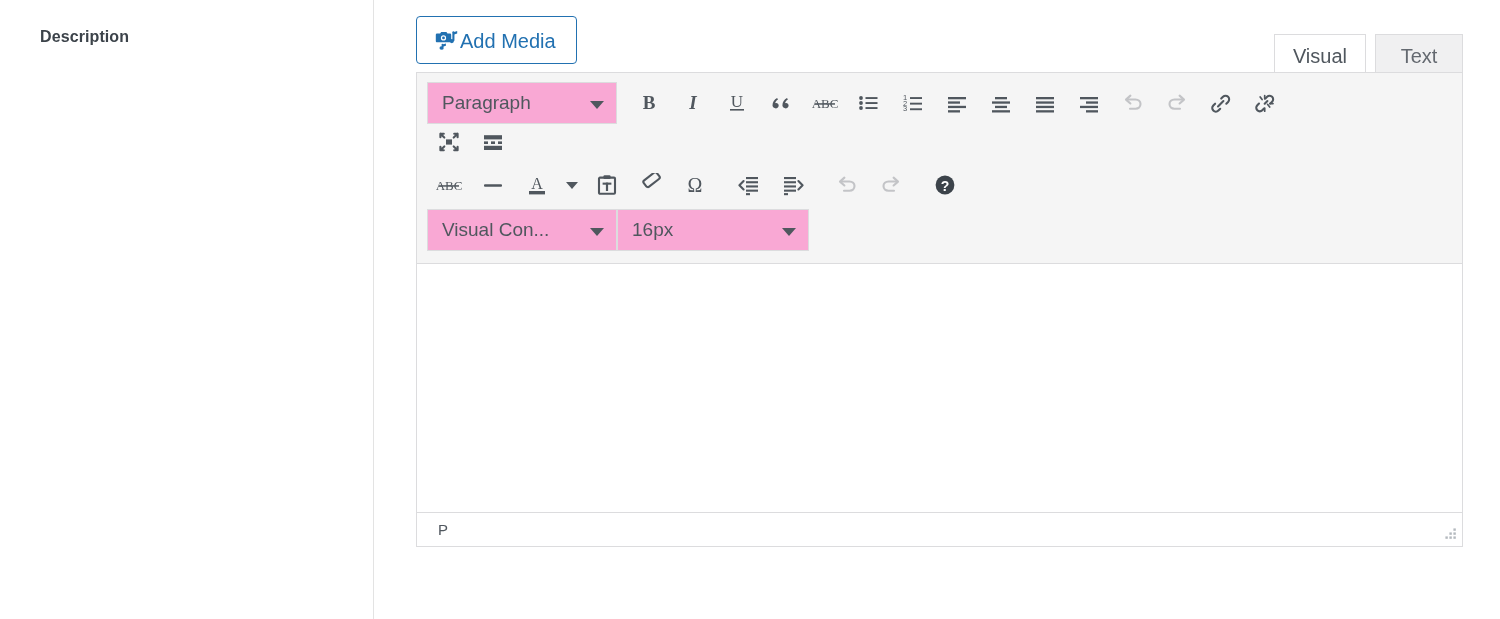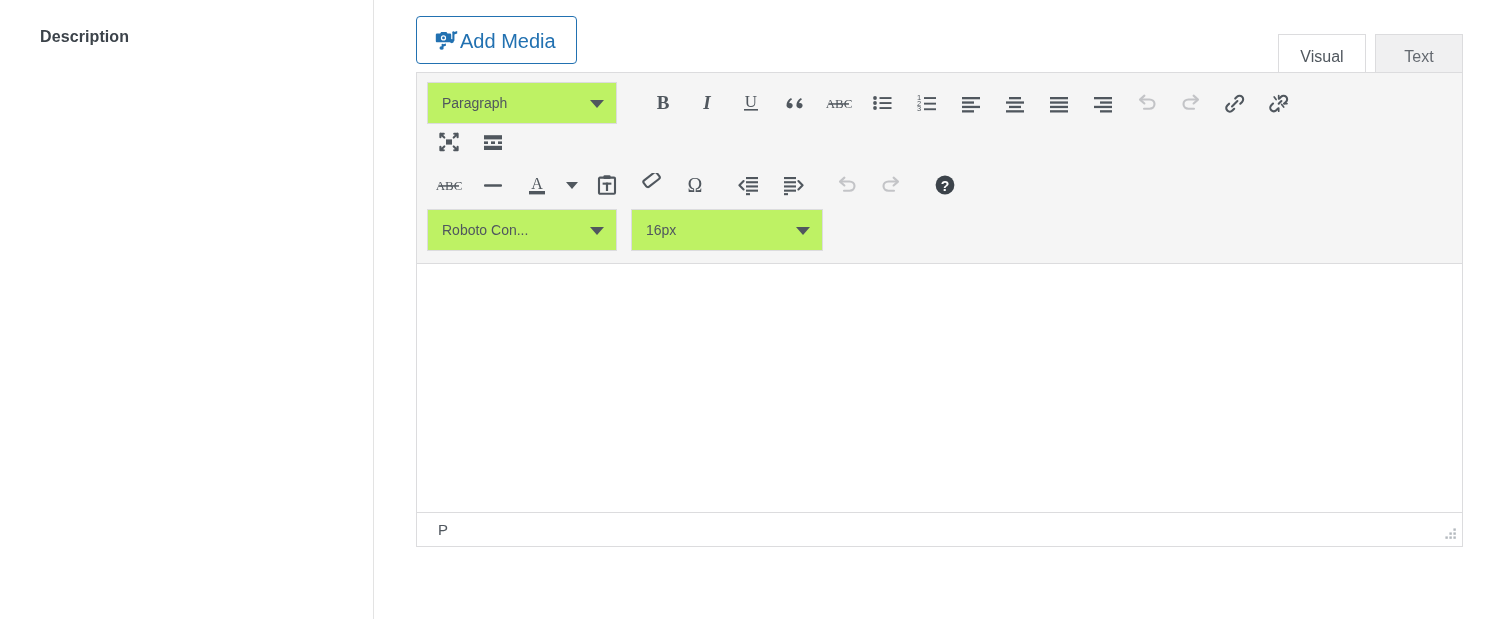--- a/index.html
+++ b/index.html
@@ -74,21 +74,21 @@
     right: 0;
     top: 14px;
   }
   .editor-tab {
     height: 44px;
     min-width: 88px;
     padding: 0 18px;
     display: flex;
     align-items: center;
     justify-content: center;
-    font-size: 16px;
+    font-size: 20px;
     color: #646970;
     border: 1px solid #dcdcde;
     border-bottom: none;
     cursor: pointer;
     background: #f0f0f1;
     font-family: "Liberation Sans", sans-serif;
   }
   .editor-tab.active {
     background: #ffffff;
     color: #50575e;
@@ -135,29 +135,29 @@
   }
   .tb-btn.disabled { color: #c3c4c7; cursor: default; }
   .tb-btn svg { display: block; }
 
   .tb-gap { width: 10px; }
 
   
   .tb-select {
     height: 42px;
     border: 1px solid #dcdcde;
-    background: #bef264;
+    background: #f9a8d4;
     display: inline-flex;
     align-items: center;
     justify-content: space-between;
     padding: 0 12px 0 14px;
-    font-size: 14px;
+    font-size: 19px;
     color: #50575e;
     cursor: pointer;
-    margin-right: 14px;
+    margin-right: 0;
     font-family: "Liberation Sans", sans-serif;
   }
   .tb-select .caret { margin-left: 16px; }
   .sel-paragraph { width: 190px; }
   .sel-font { width: 190px; }
   .sel-size  { width: 192px; }
 
   .tb-text-menu {
     display: inline-flex;
     align-items: center;
@@ -491,21 +491,21 @@
             <svg width="26" height="24" viewBox="0 0 26 24">
               <circle cx="13" cy="12" r="9.4" fill="#3c434a"></circle>
               <text x="13" y="17.6" text-anchor="middle" font-family="Liberation Sans, sans-serif" font-size="14" font-weight="bold" fill="#ffffff">?</text>
             </svg>
           </div>
         </div>
 
         <div class="tb-row row4">
 
           <div class="tb-select sel-font">
-            <span>Roboto Con...</span>
+            <span>Visual Con...</span>
             <span class="caret"><i class="caret-tri"></i></span>
           </div>
 
           <div class="tb-select sel-size">
             <span>16px</span>
             <span class="caret"><i class="caret-tri"></i></span>
           </div>
         </div>
       </div>
 

